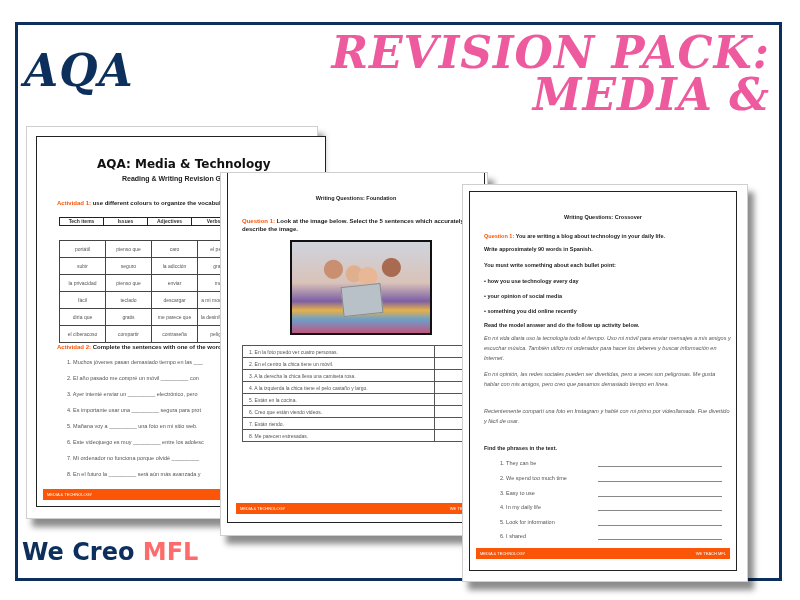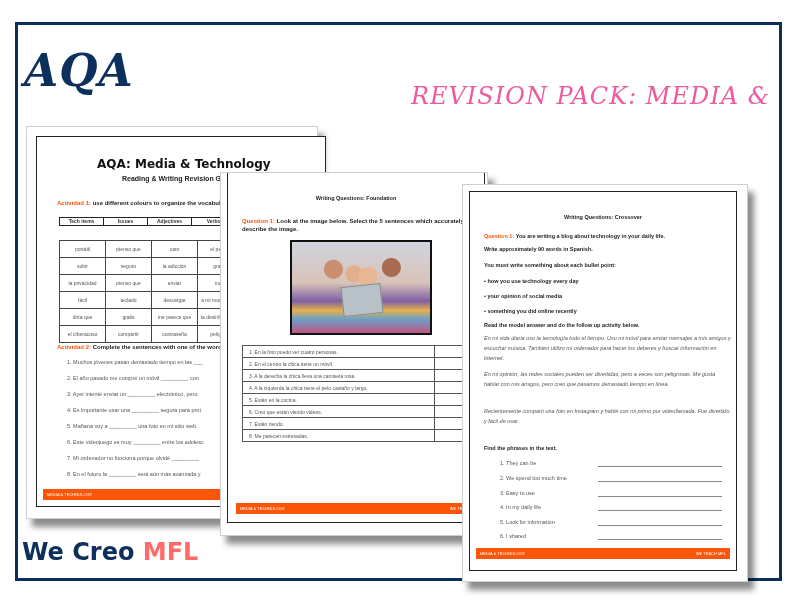--- a/index.html
+++ b/index.html
@@ -10,22 +10,22 @@
     position: absolute; left: 15px; top: 22px; width: 767px; height: 559px;
     border: 3px solid #0c2f5c; background: #fff;
   }
   .logo-aqa {
     position: absolute; left: 24px; top: 45px;
     font-family: "DejaVu Serif", serif; font-style: italic; font-weight: bold;
     font-size: 44px; color: #0c2f5c; letter-spacing: 1px;
   }
   .title {
     position: absolute; right: 30px; top: 32px; width: 560px; text-align: right;
-    font-family: "DejaVu Serif", serif; font-weight: normal; font-style: italic;
-    color: #ee5a9e; font-size: 24px; line-height: 42px; letter-spacing: 1px; margin-top: 43px;
+    font-family: "DejaVu Serif", serif; font-weight: bold; font-style: italic;
+    color: #ee5a9e; font-size: 44px; line-height: 42px; letter-spacing: 1px;
   }
   .brand {
     position: absolute; left: 22px; top: 538px;
     font-family: "DejaVu Sans", sans-serif; font-weight: bold; font-size: 24px; color: #0c2f5c;
   }
   .brand .mfl { color: #ff6b6b; }
 
   
   .sheet {
     position: absolute; background: #fff; border: 1px solid #cfcfcf;

